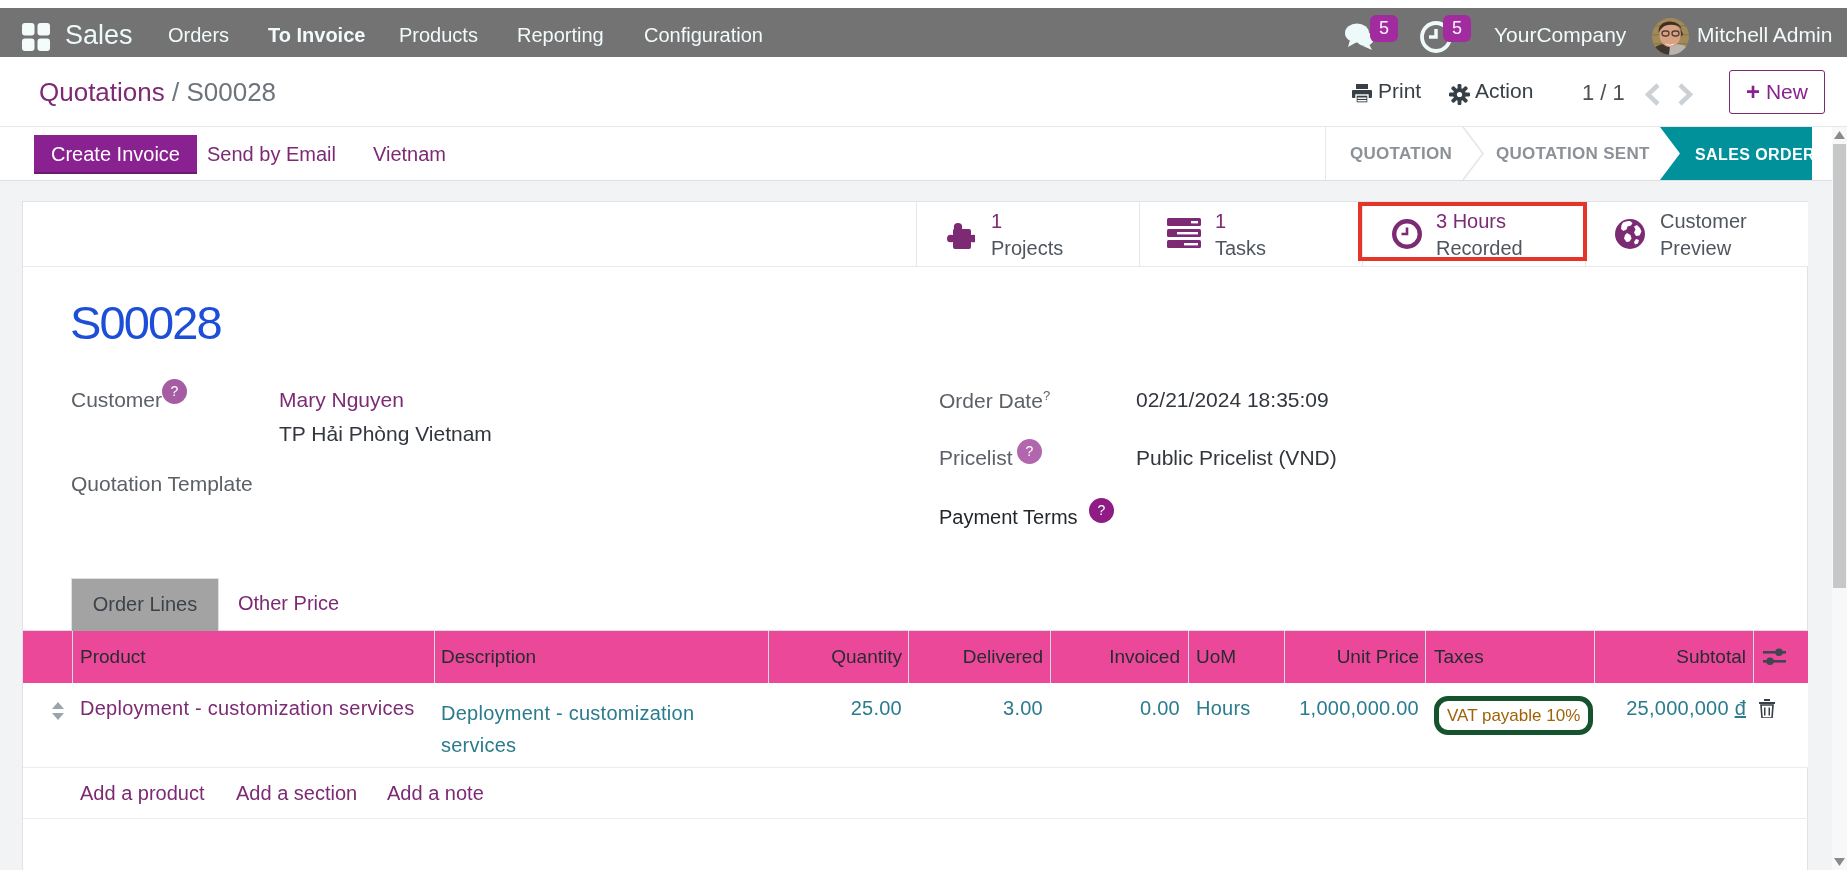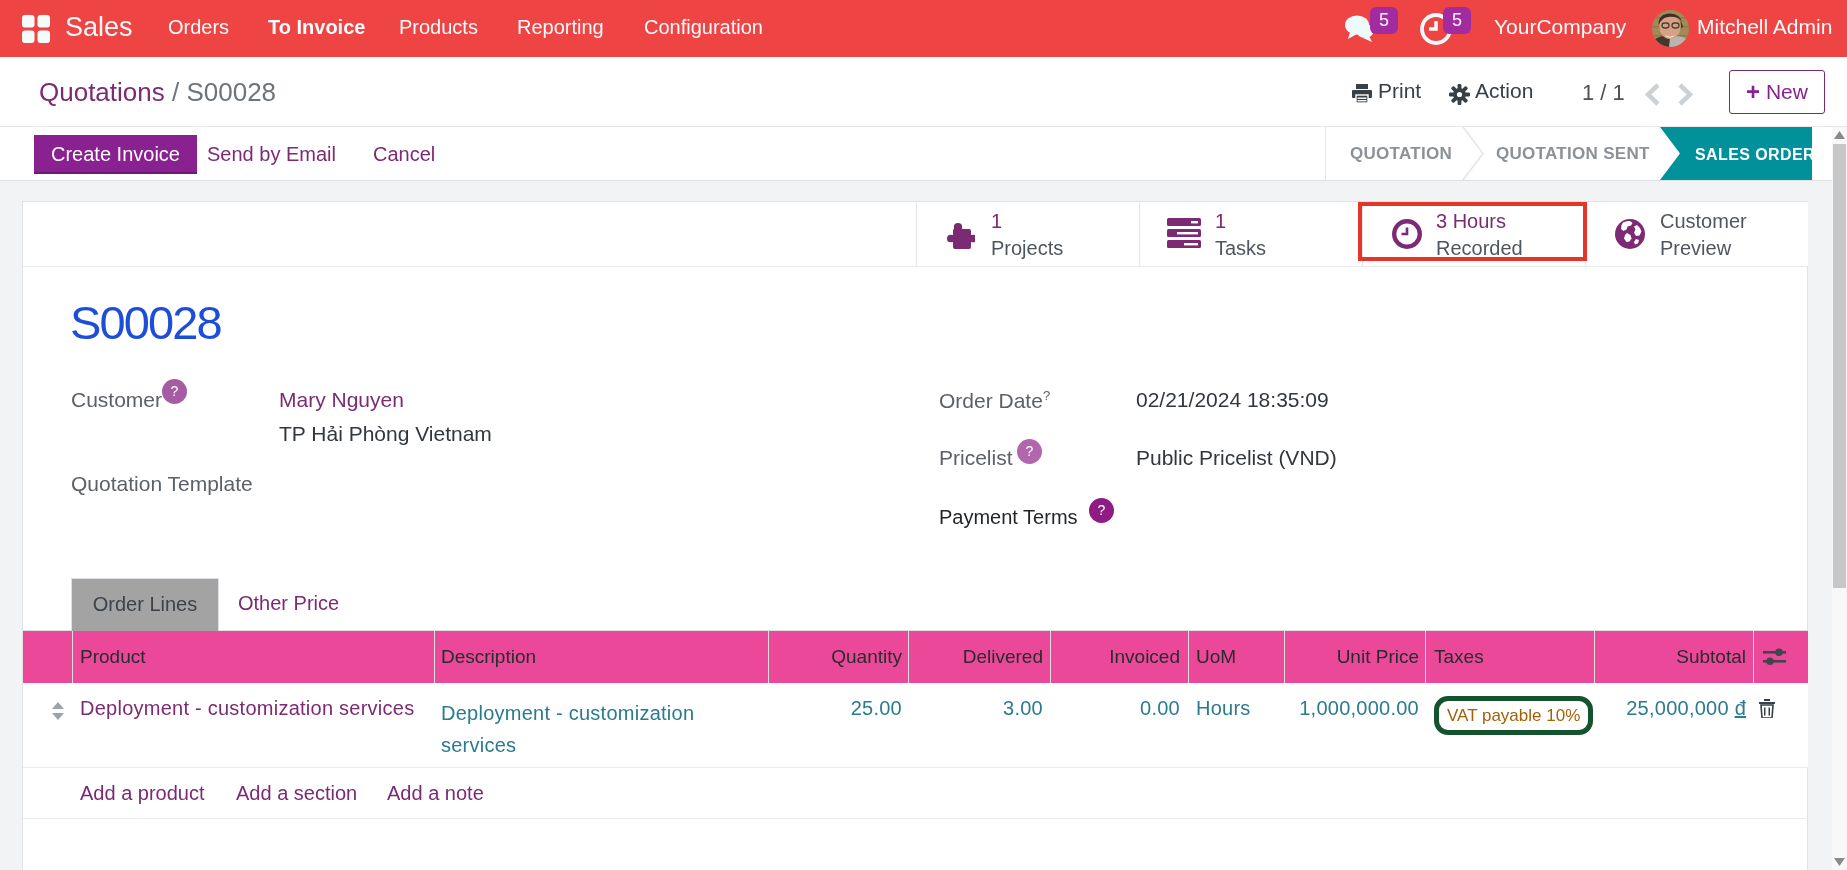--- a/index.html
+++ b/index.html
@@ -2,21 +2,21 @@
 <html><head>
 <meta charset="utf-8">
 <style>
   * { margin:0; padding:0; box-sizing:border-box; }
   html,body { width:1847px; height:870px; overflow:hidden; background:#fff;
     font-family:"Liberation Sans", sans-serif; }
   #app { position:absolute; top:0; left:0; width:1847px; height:870px; overflow:hidden; }
   .abs { position:absolute; }
 
   
-  #navbar { top:0; left:0; width:1847px; height:57px; background:#ef4444; }
+  #navbar { top:8px; left:0; width:1847px; height:57px; background:#737373; }
   #appicon { left:22px; top:15px; width:28px; height:28px; }
   #brand { left:65px; top:12px; font-size:27px; color:#eef9f9; }
   .menuitem { top:16px; font-size:20px; color:#f2fbfb; }
   .navtxt { top:15px; font-size:21px; color:#f2fbfb; }
   .badge { position:absolute; background:#a32ba0; color:#fdf3fc; border-radius:6px;
     font-size:18px; width:28px; height:27px; text-align:center; line-height:27px; }
 
   
   #crumbrow { top:57px; left:0; width:1847px; height:70px; background:#fff; border-bottom:1px solid #e7e7e9; }
   #crumbs { left:39px; top:20px; font-size:26px; color:#6d747b; }
@@ -161,21 +161,21 @@
       </svg>
     <svg class="abs" style="left:1678px; top:26px;" width="15" height="23" viewBox="0 0 15 23">
         <path d="M2 2 L12 11.5 L2 21" fill="none" stroke="#ccd1d6" stroke-width="4.5"></path>
       </svg>
     <div id="newbtn" class="abs"><span style="font-weight:bold; font-size:24px; vertical-align:-1px;">+</span> New</div>
   </div>
 
   <div id="statusrow" class="abs">
     <div id="btn-create" class="abs">Create Invoice</div>
     <div class="lnkbtn abs" style="left:207px;">Send by Email</div>
-    <div class="lnkbtn abs" style="left:373px;">Cancel</div>
+    <div class="lnkbtn abs" style="left:373px;">Vietnam</div>
     <div class="abs" style="left:1325px; top:0; width:1px; height:53px; background:#e8e8ea;"></div>
     <div class="stage abs" style="left:1350px;">QUOTATION</div>
     <svg class="abs" style="left:1462px; top:0;" width="22" height="53">
         <path d="M1 0 L21 26.5 L1 53" fill="none" stroke="#e5e5e7" stroke-width="1.5"></path>
       </svg>
     <div class="stage abs" style="left:1496px;">QUOTATION SENT</div>
     <svg class="abs" style="left:1660px; top:0;" width="152" height="53">
       <polygon points="0,0 152,0 152,53 0,53 20,26.5" fill="#00919b"></polygon>
       <text x="35" y="33" font-size="16px" font-weight="bold" fill="#fff" letter-spacing=".4">SALES ORDER</text>
     </svg>

